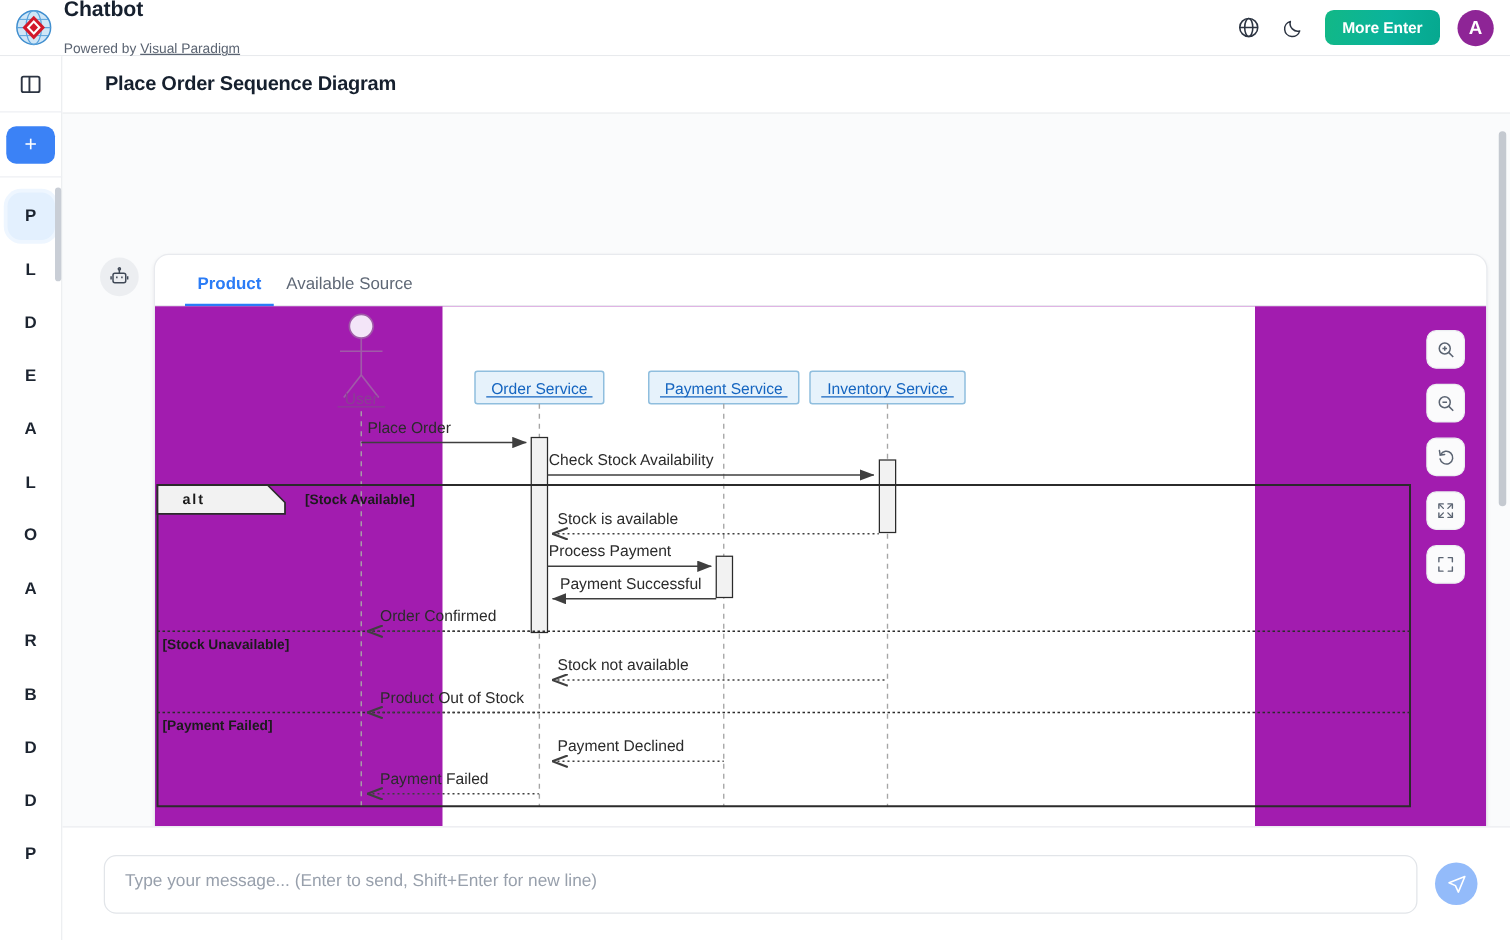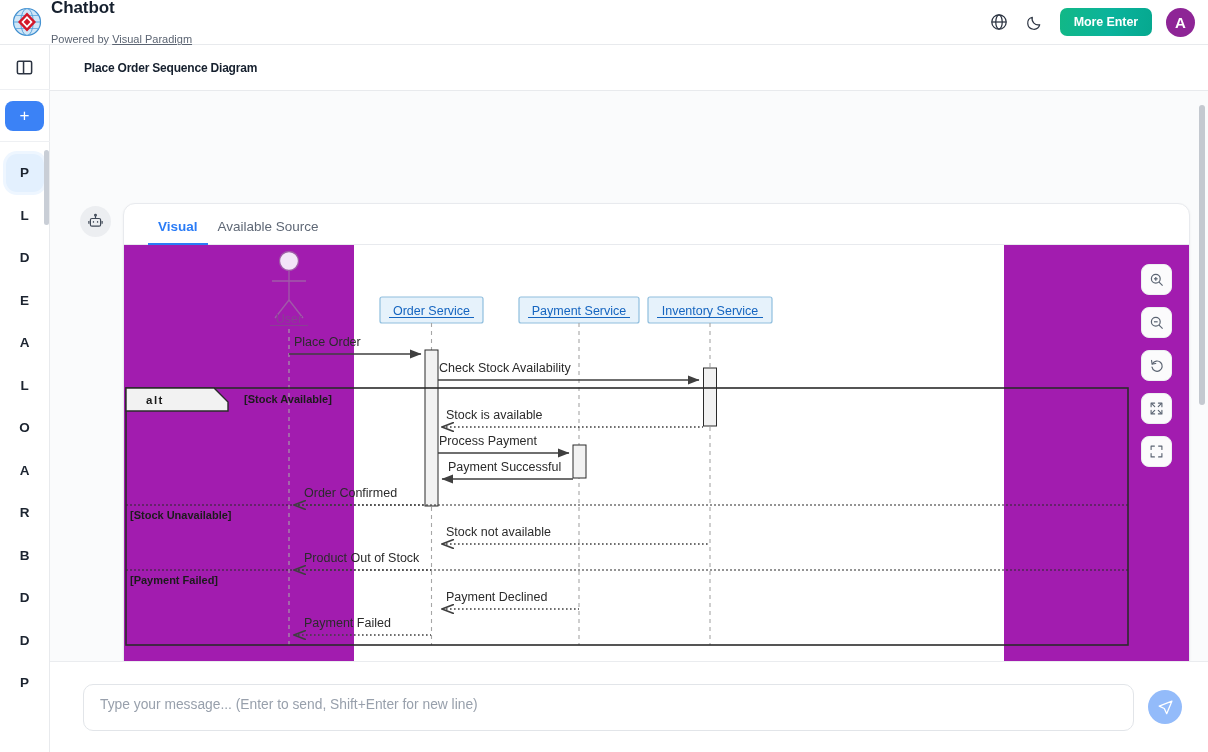--- a/index.html
+++ b/index.html
@@ -77,21 +77,21 @@
     position: absolute; right: 1px; top: 8px; width: 5px; height: 75px;
     border-radius: 3px; background: #c9ced6;
   }
 
   
   .subhead {
     position: absolute; left: 50px; top: 45px; width: 1158px; height: 46px;
     background: #fff; border-bottom: 1px solid #e8eaed;
     display: flex; align-items: center; padding-left: 34px;
   }
-  .subhead-title { font-size: 12px; font-weight: bold; color: #16202e; letter-spacing: -0.2px; }
+  .subhead-title { font-size: 16px; font-weight: bold; color: #16202e; letter-spacing: -0.2px; }
 
   
   .chatarea {
     position: absolute; left: 50px; top: 91px; width: 1158px; height: 570px;
     background: #fafbfc; overflow: hidden;
   }
   .chat-scrollbar {
     position: absolute; right: 3px; top: 14px; width: 6px; height: 300px;
     background: #c4c9d0; border-radius: 3px; cursor: pointer;
   }
@@ -261,21 +261,21 @@
             <circle cx="10" cy="2.5" r="1"></circle>
           <line x1="2.2" y1="9.5" x2="2.2" y2="12.5"></line>
             <line x1="17.8" y1="9.5" x2="17.8" y2="12.5"></line>
           <line x1="7.6" y1="9.6" x2="7.6" y2="11.4"></line>
             <line x1="12.4" y1="9.6" x2="12.4" y2="11.4"></line>
         </svg>
       </div>
 
       <div class="card">
         <div class="tabs">
-          <div class="tab active">Visual</div>
+          <div class="tab active">Product</div>
           <div class="tab">Available Source</div>
         </div>
 
         <div class="canvas-wrap">
           <div class="canvas-white"></div>
 
           <svg class="seq" width="1008" height="474" viewBox="0 0 1008 474">
             <defs>
               <marker id="ah" markerWidth="9" markerHeight="7" refX="8.6" refY="3.5" orient="auto">
                 <path d="M0,0 L9,3.5 L0,7 Z" fill="#3f3f3f"></path>

